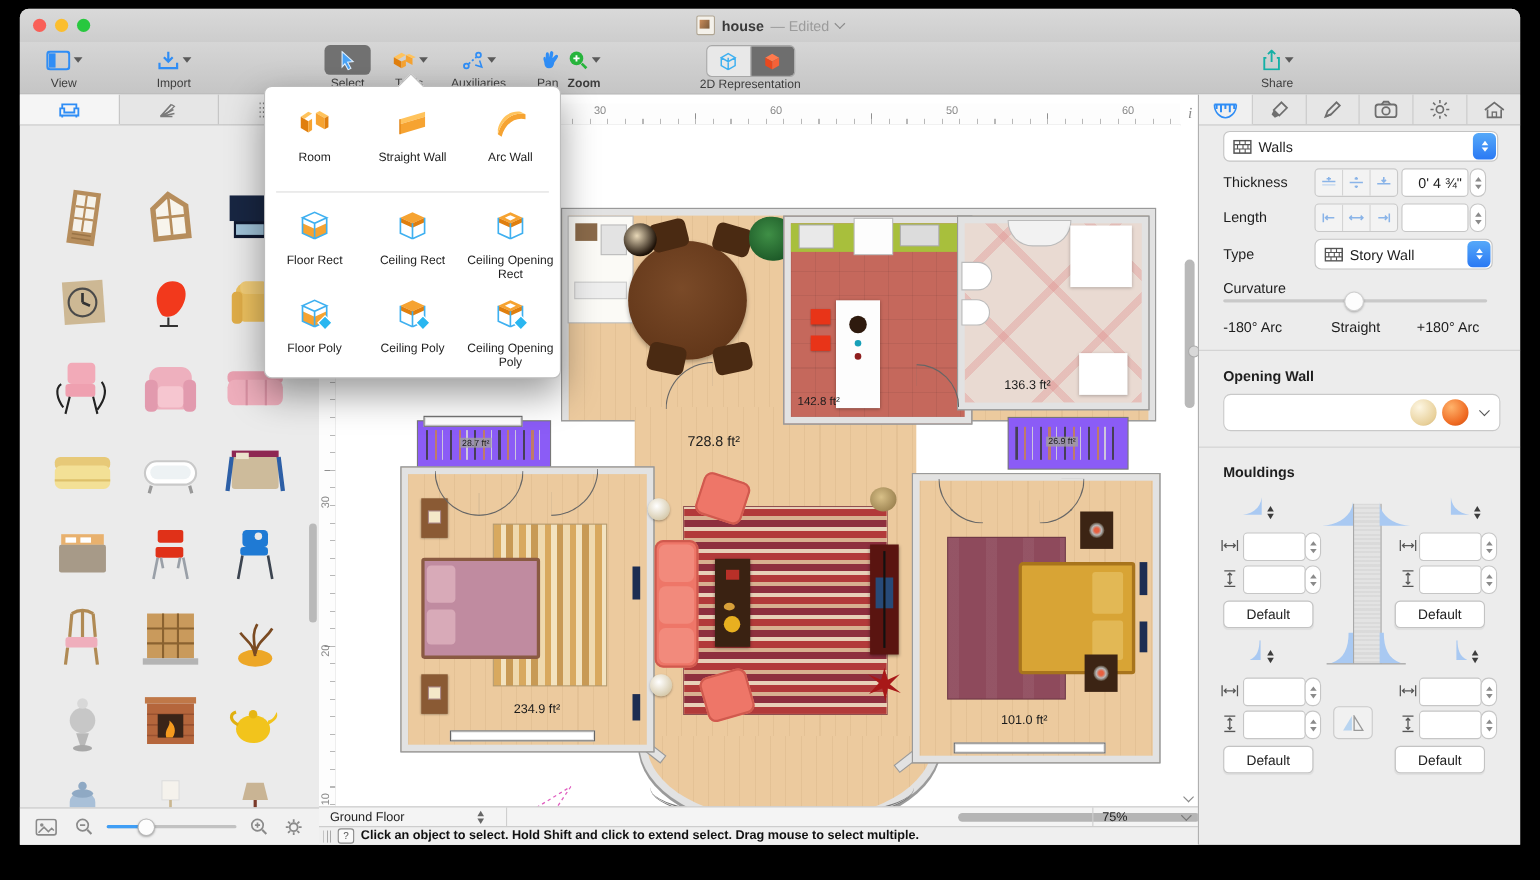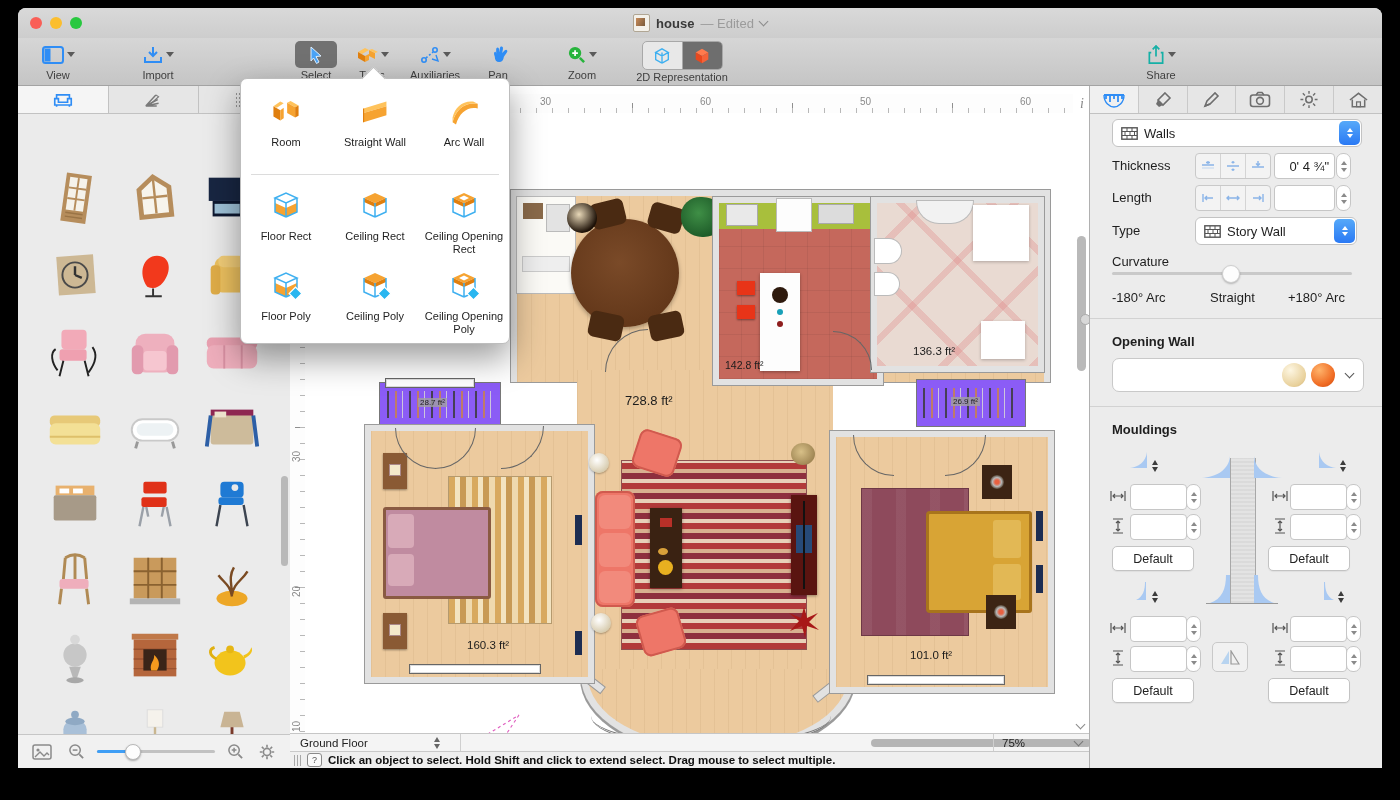--- a/index.html
+++ b/index.html
@@ -175,21 +175,21 @@
       <div class="tblbl">Auxiliaries</div>
     </div>
     <div class="tb" style="left:460px;width:40px;">
       <div class="tbbtn">
         <svg width="19" height="19" viewBox="0 0 20 20">
             <path d="M5 12Q3 7 6 7L6.5 9V4.5Q6.5 2.6 8 2.6T9.5 4.5V8L10.5 3Q11 1 12.6 1.6T13.6 4.4L12.8 8.4L15.6 5.6Q17 4.4 18 5.6T17 9L14.6 12.4Q14 18 9.6 18T5 12Z" fill="#2f8df5"></path>
           </svg>
       </div>
       <div class="tblbl">Pan</div>
     </div>
-    <div class="tb" style="left:538px;width:52px;">
+    <div class="tb" style="left:487px;width:52px;font-weight:bold;">
       <div class="tbbtn">
         <svg width="19" height="19" viewBox="0 0 20 20">
             <circle cx="8.5" cy="8.5" r="6.5" fill="#27b43c"></circle>
             <path d="M8.5 5.5v6M5.5 8.5h6" stroke="#fff" stroke-width="1.8"></path>
             <path d="M13.5 13.5L18 18" stroke="#27b43c" stroke-width="2.6"></path>
           </svg>
         <span class="caret"></span>
       </div>
       <div class="tblbl">Zoom</div>
     </div>
@@ -543,21 +543,21 @@
         <div class="abs" style="left:12px;top:76px;width:102px;height:86px;background:#c08ba0;border:3px solid #8a5a42;border-radius:3px;">
           <div class="abs" style="left:2px;top:4px;width:26px;height:34px;background:#d8aab8;border-radius:4px;"></div>
           <div class="abs" style="left:2px;top:44px;width:26px;height:32px;background:#d8aab8;border-radius:4px;"></div>
         </div>
         <div class="abs" style="left:12px;top:22px;width:24px;height:36px;background:#8a5a34;box-shadow:0 1px 2px rgba(0,0,0,.4);">
             <div class="abs" style="left:7px;top:12px;width:10px;height:10px;background:#f4e8c8;box-shadow:0 0 0 1px #a88;"></div>
           </div>
         <div class="abs" style="left:12px;top:182px;width:24px;height:36px;background:#8a5a34;box-shadow:0 1px 2px rgba(0,0,0,.4);">
             <div class="abs" style="left:7px;top:12px;width:10px;height:10px;background:#f4e8c8;box-shadow:0 0 0 1px #a88;"></div>
           </div>
-        <span class="arealbl" style="left:96px;top:208px;">160.3 ft²</span>
+        <span class="arealbl" style="left:96px;top:208px;">234.9 ft²</span>
       </div>
 
       <div class="win" style="left:104px;top:551px;width:130px;height:8px;"></div>
       <div class="win" style="left:80px;top:265px;width:88px;height:8px;"></div>
       <div class="abs navy" style="left:270px;top:402px;width:7px;height:30px;"></div>
       <div class="abs navy" style="left:270px;top:518px;width:7px;height:24px;"></div>
 
       <div class="abs wood room" style="left:525px;top:318px;width:212px;height:250px;">
         <div class="abs rug-purple" style="left:26px;top:52px;width:106px;height:146px;"></div>
         <div class="abs" style="left:90px;top:74px;width:100px;height:96px;background:#d8a435;border:3px solid #a8741c;border-radius:4px 3px 3px 4px;">

